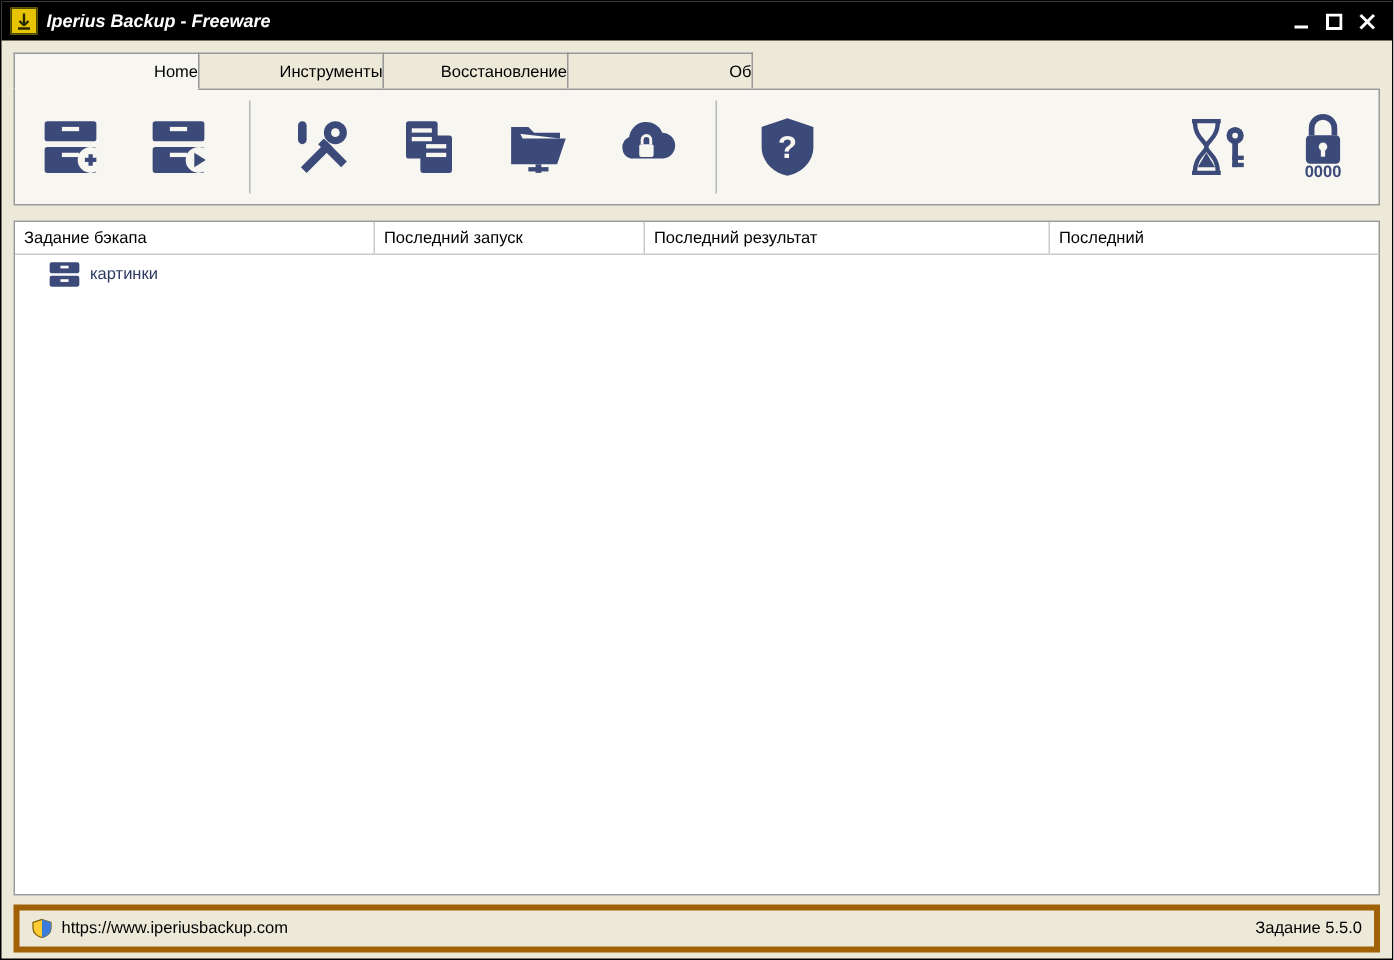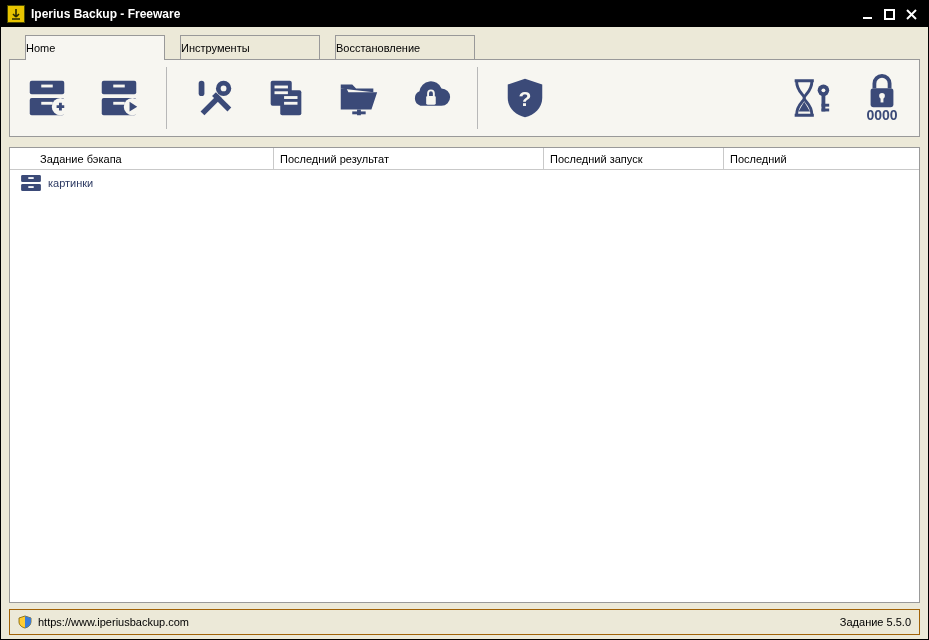--- a/index.html
+++ b/index.html
@@ -10,68 +10,68 @@
   }
   .titlebar {
     height: 26px; background: #000; color: #fff; display: flex; align-items: center;
     padding: 0 6px; font-size: 12px;
   }
   .titlebar .app-icon {
     width: 18px; height: 18px; background: #e8c400; border: 1px solid #4a4a00;
     display: flex; align-items: center; justify-content: center; margin-right: 6px;
   }
   .titlebar .app-icon svg { width: 12px; height: 12px; }
-  .titlebar .title { font-weight: bold; flex: 0 0 auto; }
+  .titlebar .title { font-weight: bold; flex: 0 0 auto; font-style: italic; }
   .titlebar .spacer { flex: 1; }
   .titlebar .win-btn { width: 22px; height: 18px; display: flex; align-items: center; justify-content: center; cursor: pointer; color: #fff; }
   .titlebar .win-btn svg { width: 11px; height: 11px; stroke: #fff; stroke-width: 2; fill: none; }
 
   .client { flex: 1; display: flex; flex-direction: column; padding: 8px 8px 4px 8px; }
 
   .tabstrip { display: flex; height: 24px; }
   .tab {
-    width: 140px; border: 1px solid #999; border-bottom: none;
-    background: #ece9d8; font-size: 11px; display: flex; align-items: center; justify-content: flex-start;
-    margin-right: -1px; cursor: pointer; margin-left: 16px;
+    width: 124px; border: 1px solid #999; border-bottom: none;
+    background: #ece9d8; font-size: 11px; display: flex; align-items: center; justify-content: flex-end;
+    margin-right: -1px; cursor: pointer;
   }
   .tab.active { background: #f7f6f1; position: relative; z-index: 2; }
   .tab.active::after { content:""; position:absolute; left:0; right:0; bottom:-1px; height:2px; background:#f7f6f1; }
 
   .toolbar {
     border: 1px solid #999; background: #f7f6f1; height: 78px;
     display: flex; align-items: center; padding: 0 10px; gap: 18px;
   }
   .tool-btn { width: 54px; height: 58px; display:flex; align-items:center; justify-content:center; cursor:pointer; }
   .tool-btn svg { width: 46px; height: 46px; fill: #3b4a78; }
   .sep { width: 1px; height: 62px; background: #b8b8b8; margin: 0 2px; }
   .tool-spacer { flex: 1; }
 
   .listpanel {
     margin-top: 10px; border: 1px solid #999; background: #fff; flex: 1;
     display: flex; flex-direction: column;
   }
-  .listheader { display: flex; height: 22px; border-bottom: 1px solid #c9c9c9; font-size: 11px; padding-left: 24px; }
+  .listheader { display: flex; height: 22px; border-bottom: 1px solid #c9c9c9; font-size: 11px; }
   .lh-cell { padding: 3px 6px; border-right: 1px solid #c9c9c9; display:flex; align-items:center; }
   .lh-cell:last-child { border-right: none; }
   .c1 { width: 240px; } .c2 { width: 180px; } .c3 { width: 270px; } .c4 { flex: 1; }
 
   .listbody { flex: 1; overflow: auto; }
   .row { display: flex; align-items: center; height: 26px; font-size: 11px; color: #2d3a63; cursor:pointer; }
-  .row .rc1 { width: 240px; display:flex; align-items:center; padding-left: 10px; gap:6px; }
+  .row .rc1 { width: 240px; display:flex; align-items:center; padding-left: 22px; gap:6px; }
   .row svg.job-icon { width: 22px; height: 18px; fill:#3b4a78; }
 
   .statusbar {
-    height: 26px; border: 1px solid #a16207; margin-top: 6px; background: #ece9d8;
+    height: 26px; border: 4px solid #a16207; margin-top: 6px; background: #ece9d8;
     display: flex; align-items: center; font-size: 11px; padding: 12px 8px;
   }
   .statusbar .shield { width:14px; height:14px; margin-right:6px; }
   .statusbar a { color: #000; text-decoration: none; }
   .statusbar .flex { flex:1; }
 
-  .lock-label { font-size:14px; text-align:center; color:#3b4a78; font-weight:bold; margin-top:-4px;}
+  .lock-label { font-size:11px; text-align:center; color:#3b4a78; font-weight:bold; margin-top:-4px;}
 </style>
 </head>
 <body>
 
 <div class="window">
 
   <div class="titlebar">
     <div class="app-icon">
       <svg viewBox="0 0 12 12">
           <path d="M6 1 L6 9 M6 9 L3 6 M6 9 L9 6 M2 11 L10 11" stroke="#2a2a00" stroke-width="1.6" fill="none"></path>
@@ -101,20 +101,23 @@
 
     <div class="tabstrip">
       <div class="tab active">
           <span>Home</span>
         </div>
       <div class="tab">
           <span>Инструменты</span>
         </div>
       <div class="tab">
           <span>Восстановление</span>
+        </div>
+      <div class="tab">
+          <span>Об</span>
         </div>
     </div>
 
     <div class="toolbar">
       <div class="tool-btn">
         <svg viewBox="0 0 48 48">
           <rect x="6" y="6" width="36" height="14" rx="2"></rect>
             <rect x="6" y="24" width="36" height="18" rx="2"></rect>
           <rect x="18" y="10" width="12" height="3" fill="#f7f6f1"></rect>
           <rect x="18" y="28" width="12" height="3" fill="#f7f6f1"></rect>
@@ -197,25 +200,25 @@
         </svg>
         <div class="lock-label">0000</div>
       </div>
     </div>
 
     <div class="listpanel">
       <div class="listheader">
         <div class="lh-cell c1">
             <span>Задание бэкапа</span>
           </div>
+        <div class="lh-cell c2">
+            <span>Последний запуск</span>
+          </div>
         <div class="lh-cell c3">
             <span>Последний результат</span>
-          </div>
-        <div class="lh-cell c2">
-            <span>Последний запуск</span>
           </div>
         <div class="lh-cell c4">
             <span>Последний</span>
           </div>
       </div>
       <div class="listbody">
         <div class="row">
           <div class="rc1">
             <svg class="job-icon" viewBox="0 0 24 20">
               <rect x="1" y="1" width="22" height="8" rx="1.5"></rect>

